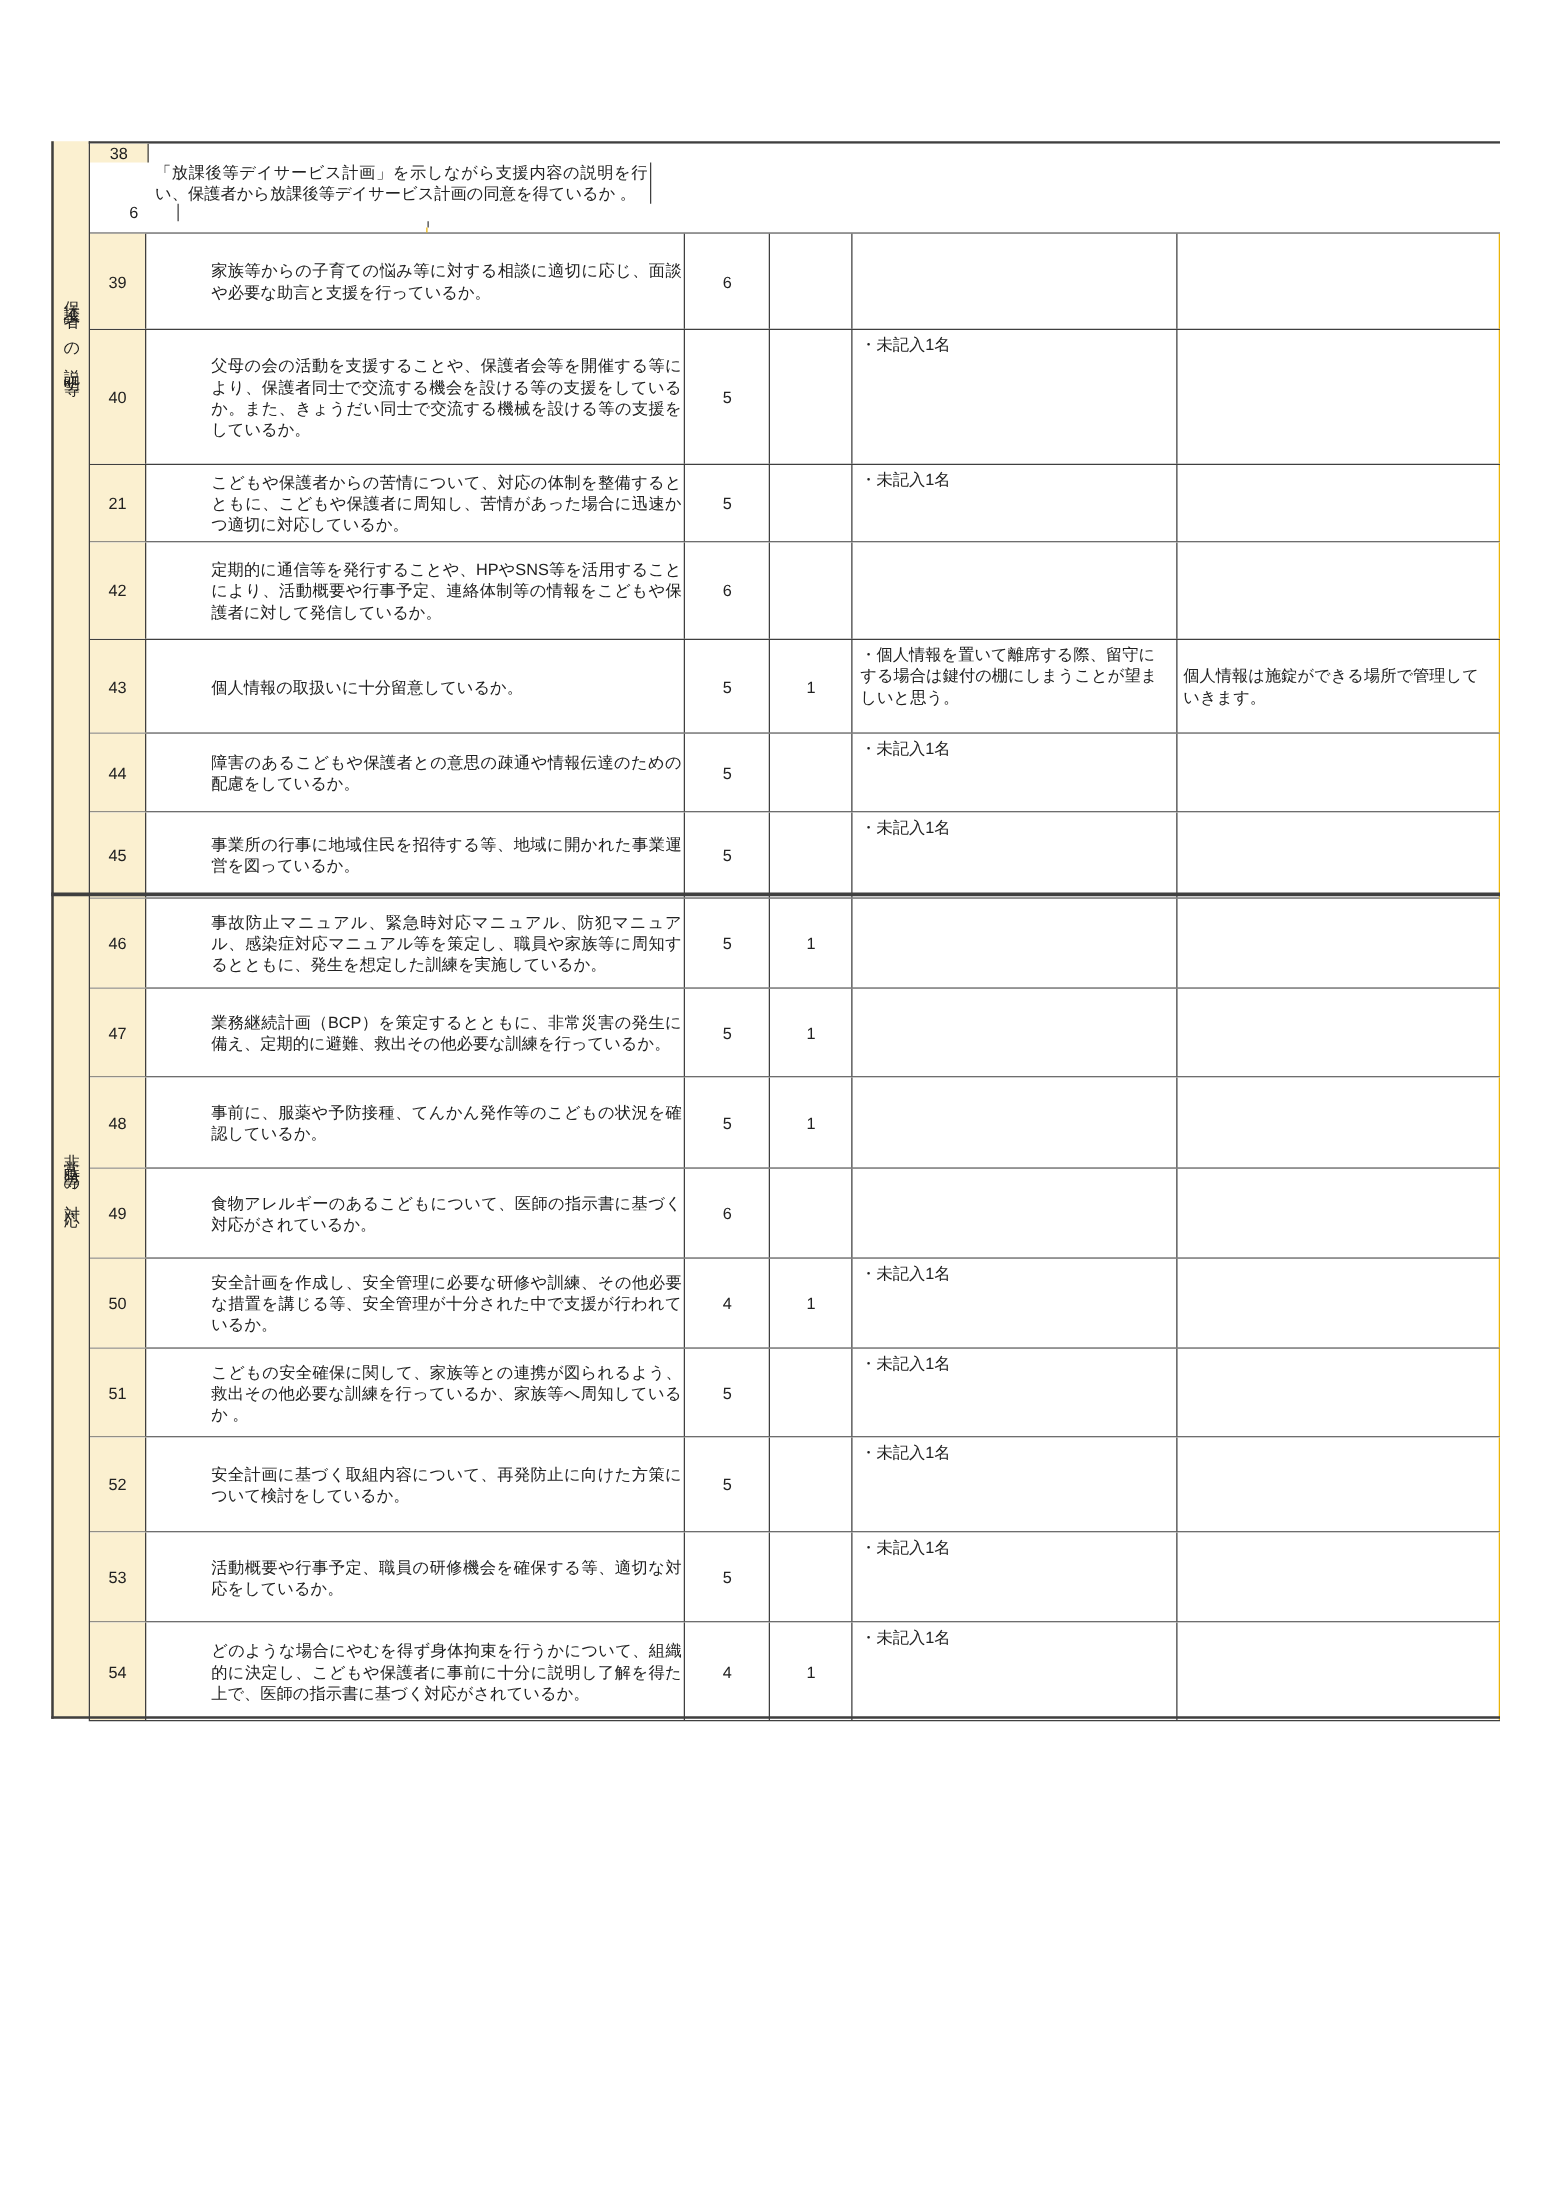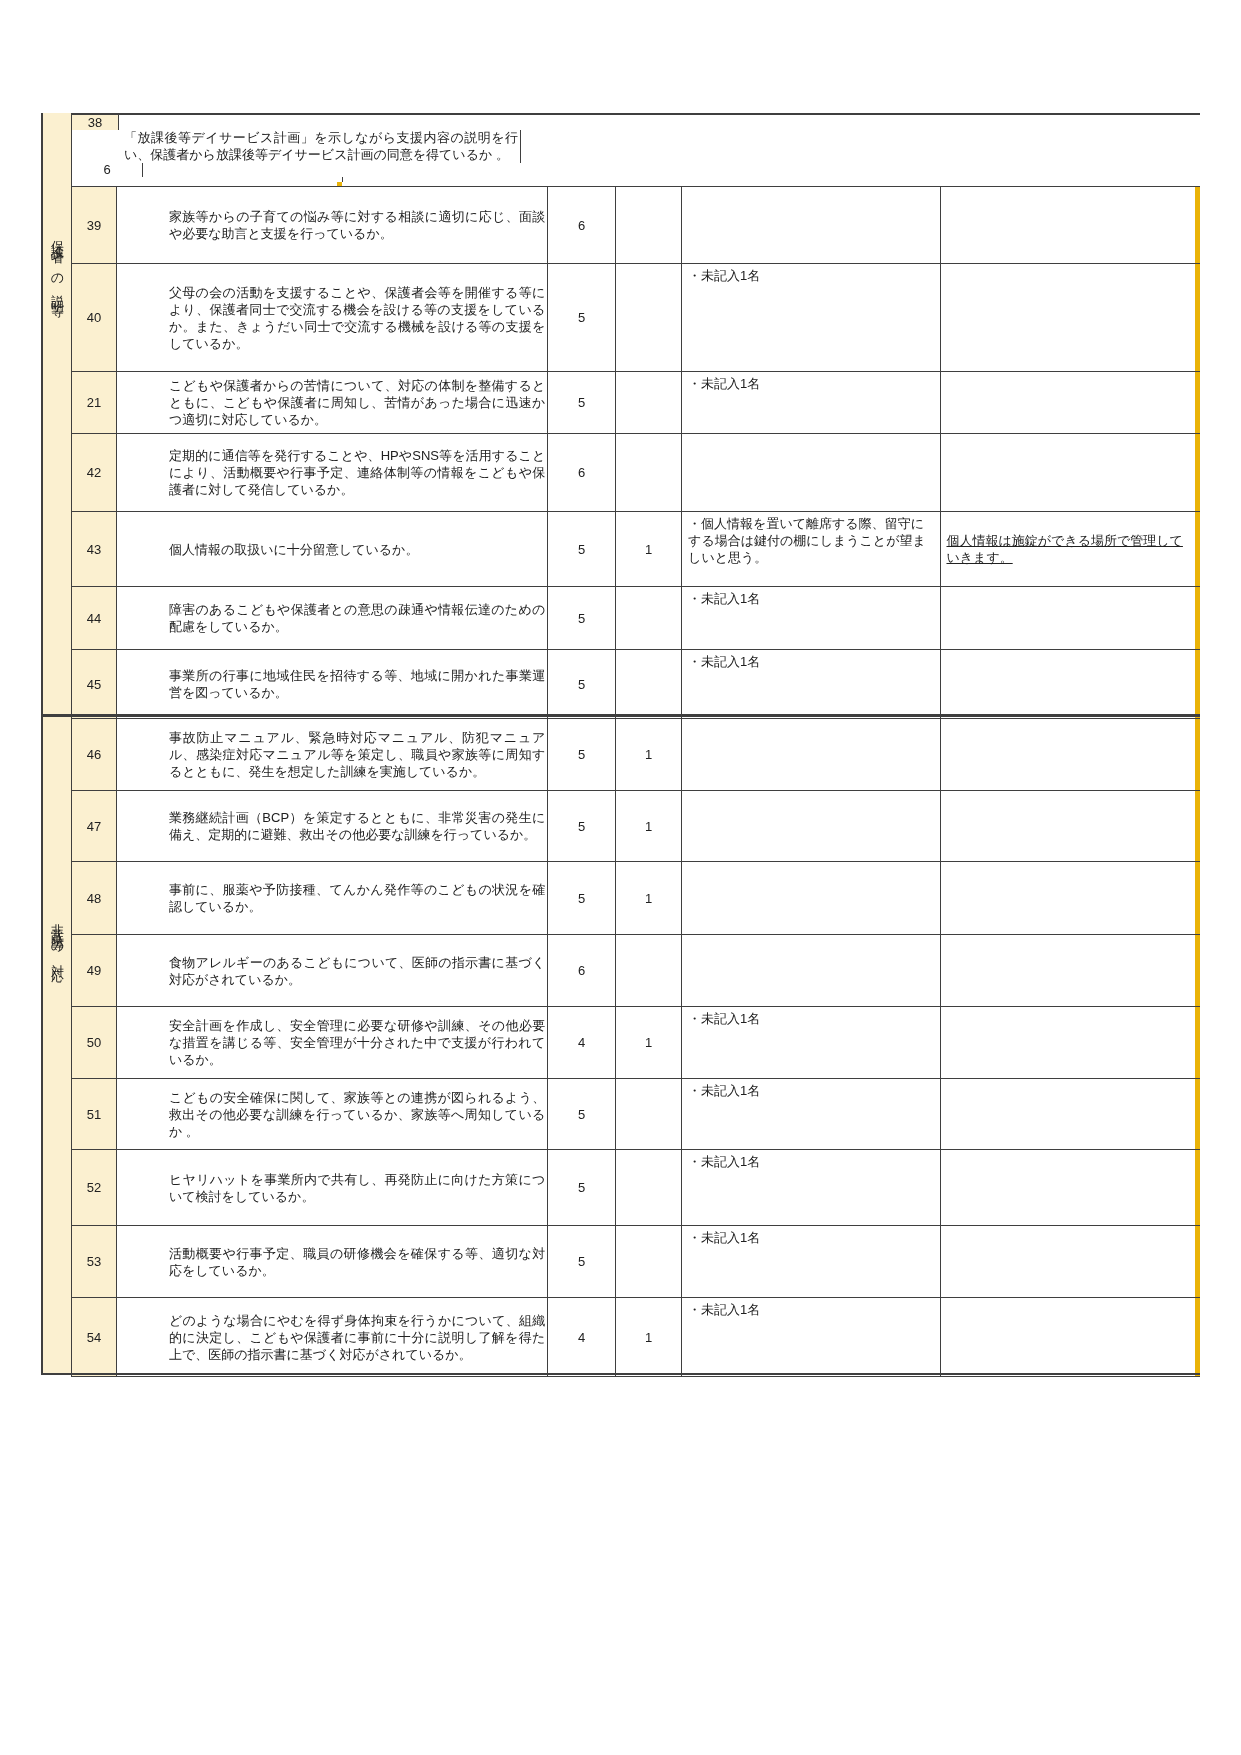--- a/index.html
+++ b/index.html
@@ -81,24 +81,23 @@
   }
   .cell.count1 { width: 71px; }
   .cell.count2 { width: 69px; }
   .cell.comment {
     width: 271px;
     padding: 3px 4px 2px 6px;
     vertical-align: top;
   }
   .cell.response {
     width: 270px;
-    border-right: 5px solid #eab308;
+    border-right: 1px solid #eab308;
     display: flex; align-items: center;
     padding: 2px 4px 2px 5px;
-    text-decoration: underline;
   }
   
   .group-sep {
     position: absolute;
     left: 0;
     width: 1159px;
     height: 3px;
     background: #3f3f3f;
     top: 601px;
   }
@@ -287,21 +286,21 @@
           <div class="cell count1">5</div>
           <div class="cell count2"></div>
           <div class="cell comment">・未記入1名</div>
           <div class="cell response">
             <div class="rtext"></div>
           </div>
         </div>
         <div class="t-row" style="height: 76px;">
           <div class="cell num">52</div>
           <div class="cell question">
-            <div class="qtext">ヒヤリハットを事業所内で共有し、再発防止に向けた方策について検討をしているか。</div>
+            <div class="qtext">安全計画に基づく取組内容について、再発防止に向けた方策について検討をしているか。</div>
           </div>
           <div class="cell count1">5</div>
           <div class="cell count2"></div>
           <div class="cell comment">・未記入1名</div>
           <div class="cell response">
             <div class="rtext"></div>
           </div>
         </div>
         <div class="t-row" style="height: 72px;">
           <div class="cell num">53</div>

